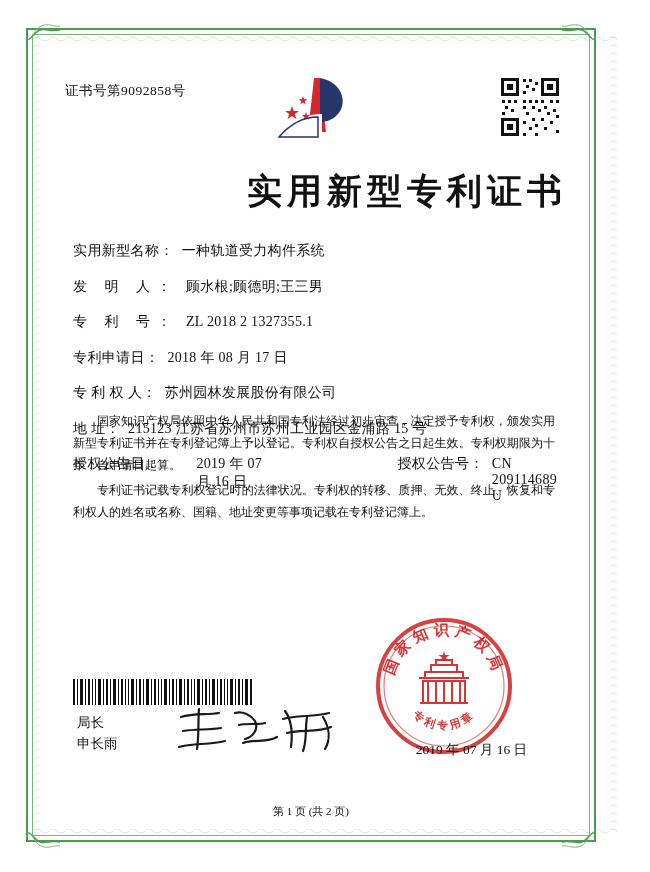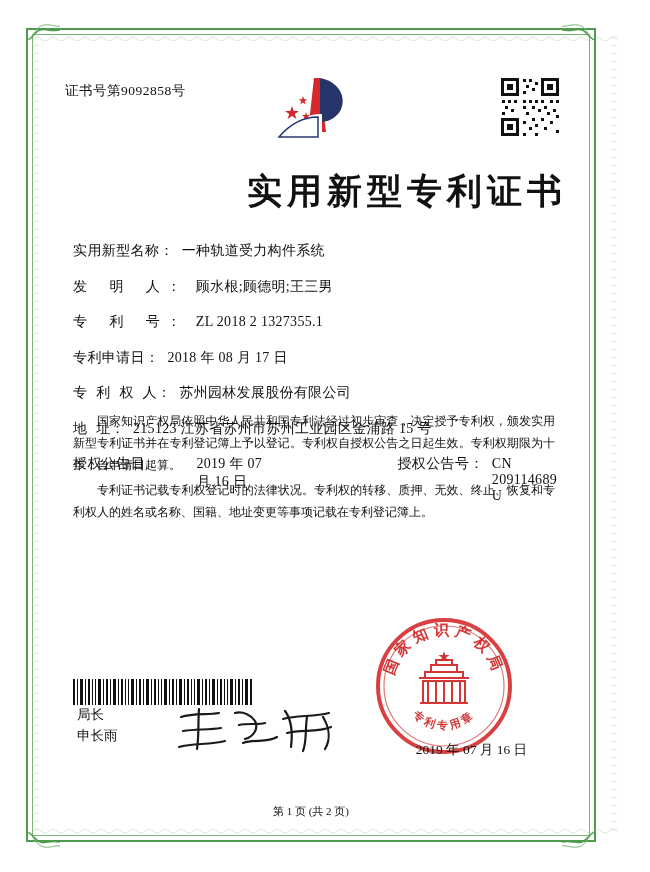--- a/index.html
+++ b/index.html
@@ -125,21 +125,20 @@
   .field-row {
     display: flex;
     align-items: baseline;
     margin-bottom: 17.5px;
     font-size: 14px;
     color: #111;
   }
   .field-label {
     white-space: nowrap;
     letter-spacing: 0.4px;
-    font-family: Liberation Mono, monospace;
   }
   .field-label.spaced {
     letter-spacing: 7px;
   }
   .field-value {
     margin-left: 8px;
     letter-spacing: 0.3px;
   }
   .field-row.two-col { justify-content: flex-start; gap: 29px; }
   .col-second {
@@ -185,21 +184,21 @@
     position: absolute;
     right: 40px;
     bottom: 58px;
     font-size: 13.5px;
     color: #111;
   }
 
   .director {
     position: absolute;
     left: 22px;
-    bottom: 70px;
+    bottom: 62px;
     font-size: 13.5px;
     line-height: 1.55;
     color: #111;
   }
 
   .signature {
     position: absolute;
     left: 118px;
     bottom: 60px;
     width: 180px;

